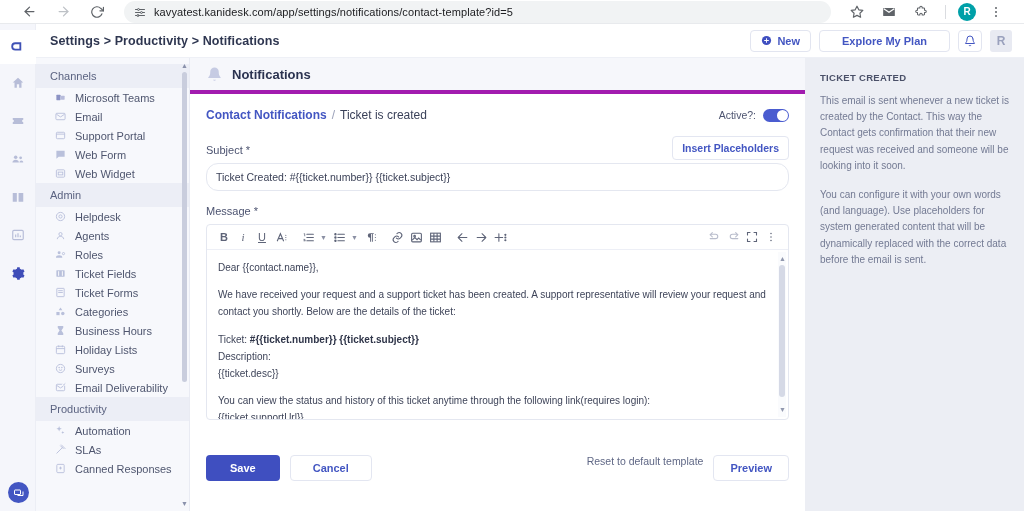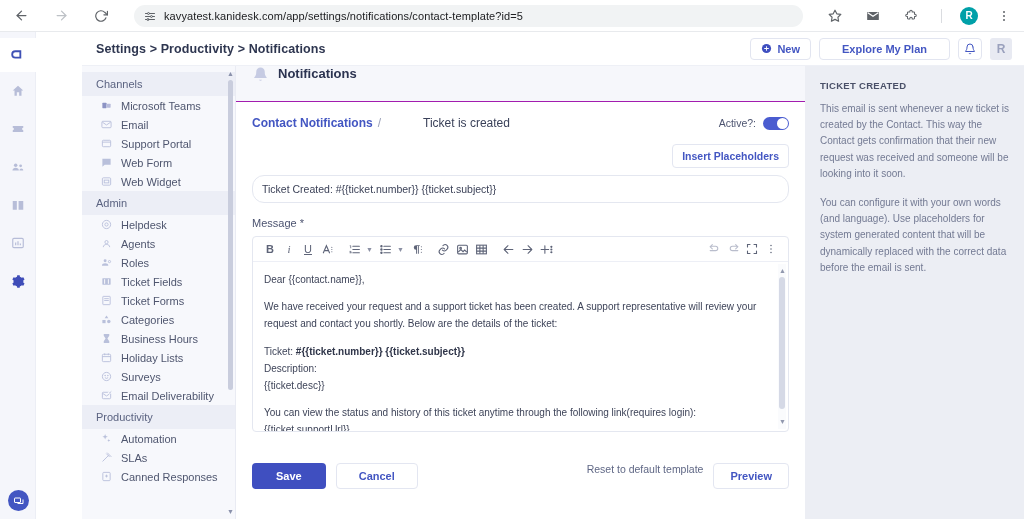--- a/index.html
+++ b/index.html
@@ -3,22 +3,22 @@
 <meta charset="utf-8">
 <style>
   * { box-sizing: border-box; margin: 0; padding: 0; }
   html, body {
     width: 1024px; height: 519px;
     font-family: "Liberation Sans", sans-serif;
     background: #ffffff; overflow: hidden;
   }
   
   .browser-bar {
-    height: 32px; background: #ffffff; display: flex; align-items: center;
-    padding: 0 8px; gap: 14px; border-bottom: 1px solid #e8eaed;
+    height: 24px; background: #ffffff; display: flex; align-items: center;
+    padding: 0 16px; gap: 8px; border-bottom: 1px solid #e8eaed;
   }
   .nav-btn {
     width: 26px; height: 26px; display: flex; align-items: center; justify-content: center;
     border-radius: 50%; color: #5f6368;
   }
   .nav-btn svg { display: block; }
   .omnibox {
     flex: 1; height: 22px; background: #f1f3f4; border-radius: 11px;
     display: flex; align-items: center; padding: 0 10px; margin: 0 6px; gap: 8px;
     min-width: 0;
@@ -31,21 +31,21 @@
     width: 24px; height: 24px; display: flex; align-items: center; justify-content: center;
     color: #5f6368; flex: none;
   }
   .ext-divider { width: 1px; height: 14px; background: #dadce0; margin: 0 4px; }
   .profile-avatar {
     width: 18px; height: 18px; border-radius: 50%; background: #00a0a8; color: #fff;
     font-size: 10px; font-weight: bold; display: flex; align-items: center;
     justify-content: center; flex: none;
   }
   
-  .app { display: flex; height: 487px; background: #fff; gap: 46px; }
+  .app { display: flex; height: 487px; background: #fff; }
   .rail {
     width: 36px; background: #f5f6fb; display: flex; flex-direction: column;
     align-items: center; padding-top: 6px; flex: none; position: relative;
     border-right: 1px solid #eceef5;
   }
   .rail-logo {
     width: 36px; height: 34px; display: flex; align-items: center; justify-content: center;
     background: #ffffff; color: #3f51b5;
   }
   .rail-item {
@@ -113,31 +113,31 @@
   }
   .sb-arrow {
     position: absolute; right: 1px; font-size: 7px; color: #8a91ab;
   }
   .sb-arrow.up { top: 4px; }
   .sb-arrow.down { bottom: 4px; }
   
   .main { flex: 1; background: #fff; display: flex; min-width: 0; }
   .main-inner { flex: 1; display: flex; flex-direction: column; min-width: 0; }
   .panel-title-bar {
-    height: 36px; background: #f6f7fb; display: flex; align-items: flex-start;
-    gap: 9px; padding: 0 16px; border-bottom: 1px solid #a21caf; flex: none;
+    height: 36px; background: #f6f7fb; display: flex; align-items: center;
+    gap: 9px; padding: 0 16px; border-bottom: 4px solid #a21caf; flex: none;
   }
   .panel-title-bar .ttl { font-size: 13px; font-weight: bold; color: #2b3350; }
   .bell-big { color: #c6cbe3; display: flex; }
   .form-area { flex: 1; padding: 14px 16px 0 16px; min-height: 0; display: flex;
     flex-direction: column; }
   .crumb-row { display: flex; align-items: center; }
   .crumb-link { font-size: 12px; color: #4356c2; font-weight: bold; }
   .crumb-sep { font-size: 12px; color: #9aa0b8; margin: 0 5px; }
-  .crumb-cur { font-size: 12px; color: #3a4159; margin-left: 37px; }
+  .crumb-cur { font-size: 12px; color: #3a4159; }
   .active-wrap { margin-left: auto; display: flex; align-items: center; gap: 7px; }
   .active-lbl { font-size: 10.5px; color: #4d5470; }
   .toggle {
     width: 26px; height: 13px; border-radius: 7px; background: #4a5cd0; position: relative;
   }
   .toggle .knob {
     position: absolute; right: 1px; top: 1px; width: 11px; height: 11px;
     border-radius: 50%; background: #fff;
   }
   .placeholders-row { display: flex; justify-content: flex-end; margin-top: 14px; }
@@ -571,20 +571,21 @@
                 <div class="toggle">
                   <div class="knob"></div>
                 </div>
               </div>
             </div>
 
             <div class="placeholders-row">
               <div class="btn-placeholders">Insert Placeholders</div>
             </div>
 
+            <div class="field-label">Subject *</div>
             <div class="subject-input">Ticket Created: #{{ticket.number}} {{ticket.subject}}</div>
 
             <div class="field-label msg">Message *</div>
 
             <div class="editor">
               <div class="toolbar">
                 <div class="tb" style="font-weight:bold">B</div>
                 <div class="tb" style="font-style:italic;font-family:'Liberation Serif',serif">i</div>
                 <div class="tb" style="text-decoration:underline">U</div>
                 <div class="tb">

